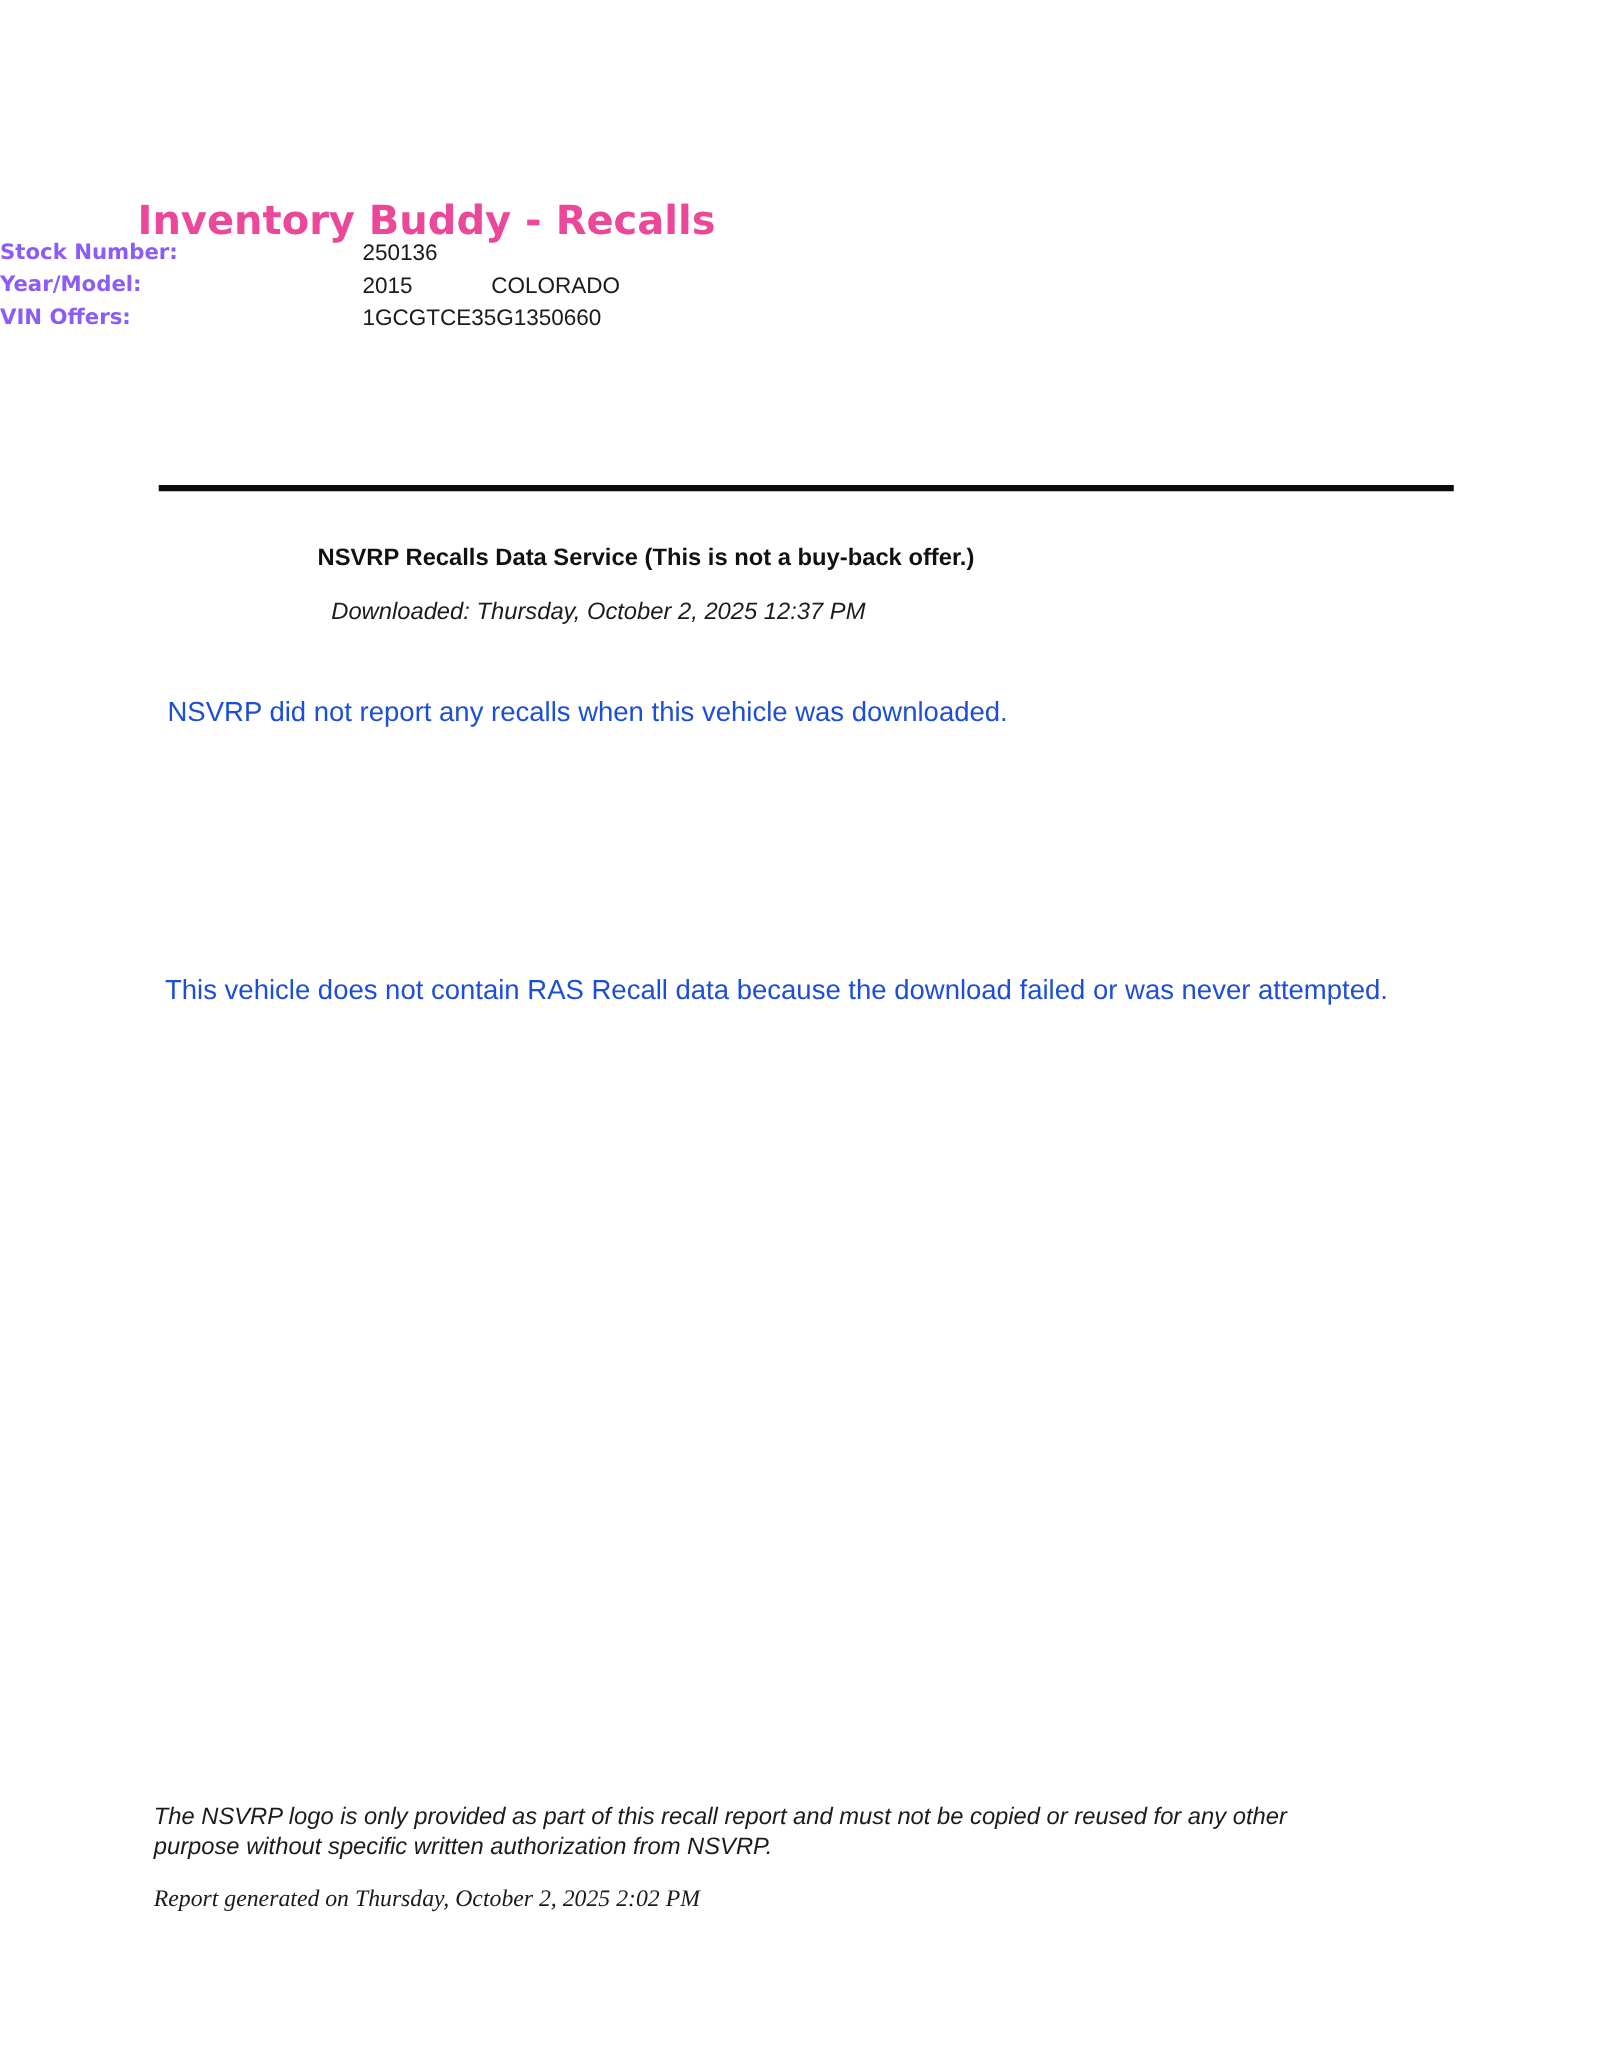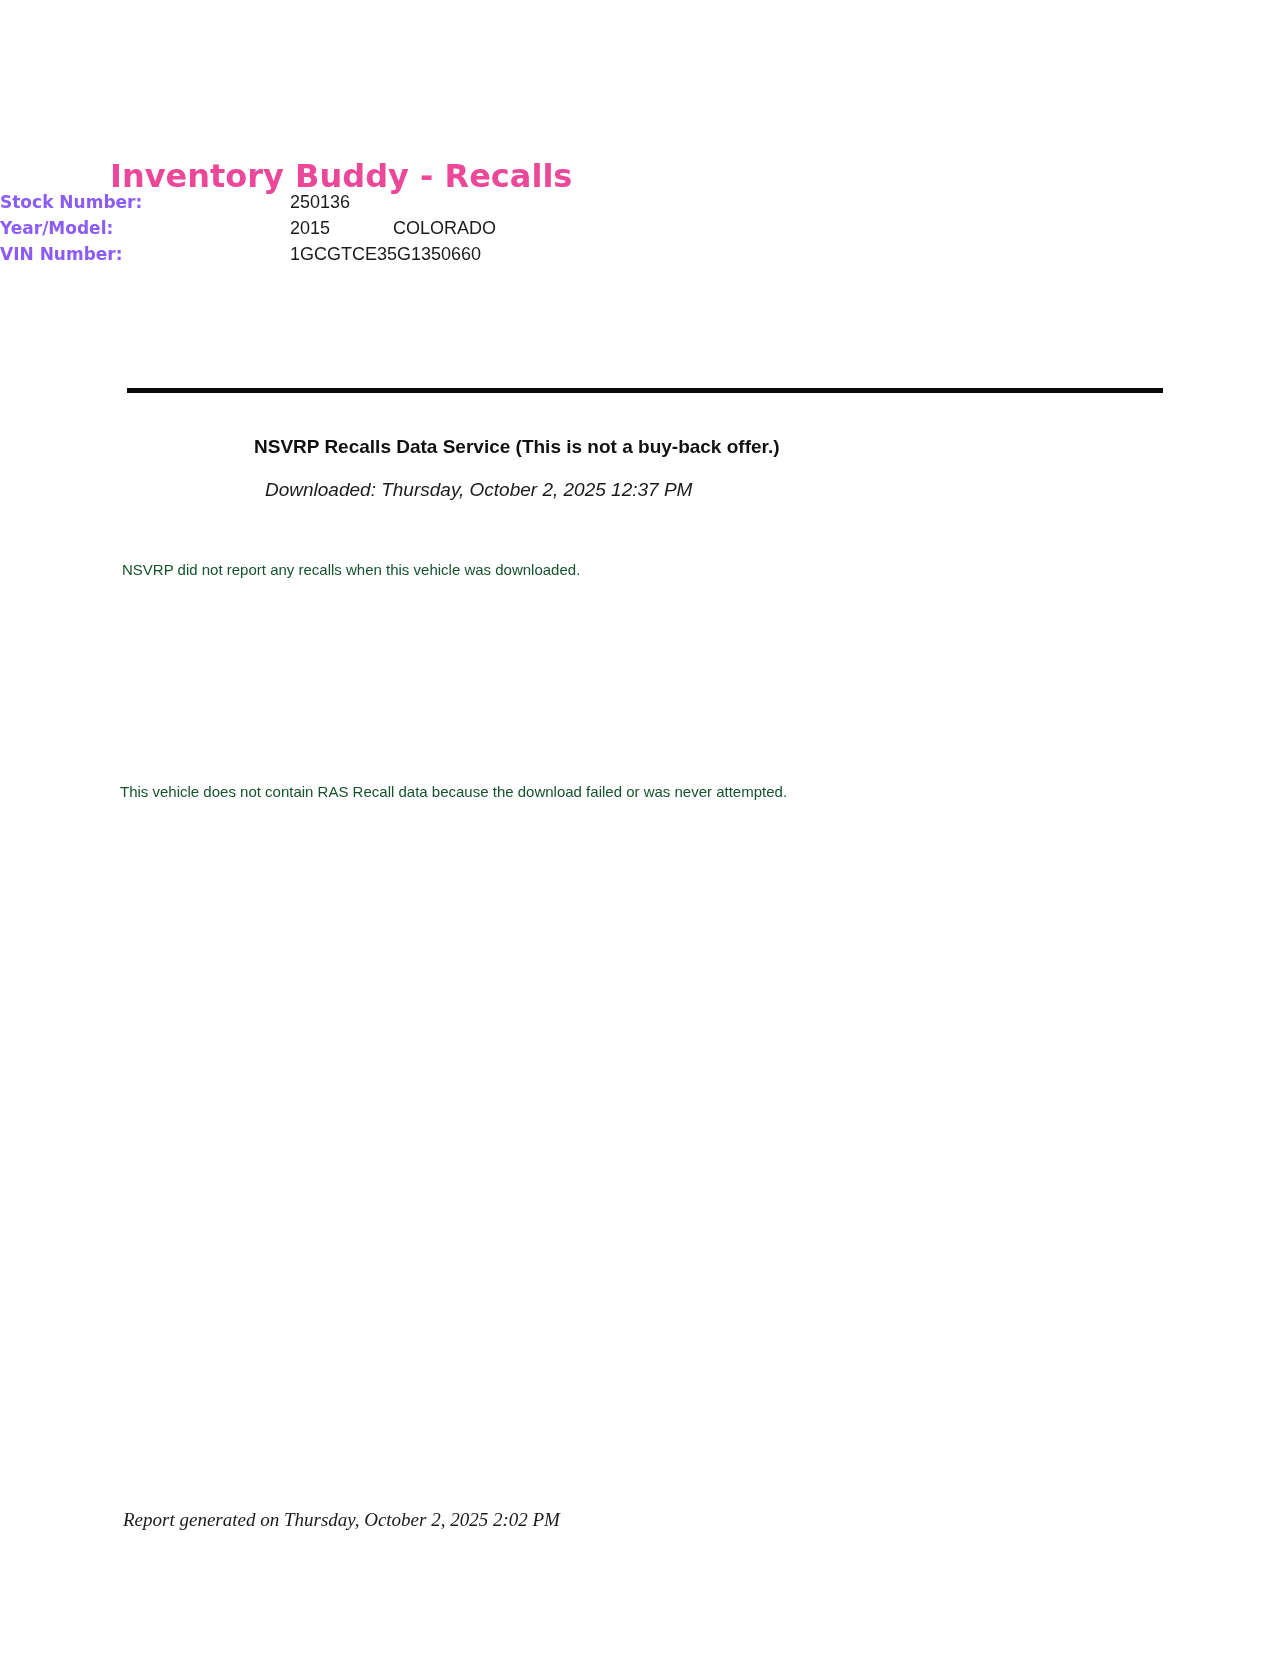--- a/index.html
+++ b/index.html
@@ -77,24 +77,25 @@
   .nsvrp-heading { left: 254px; top: 436px; }
   .downloaded {
     left: 265px;
     top: 479px;
     font-style: italic;
     font-size: 19px;
     line-height: 22px;
     white-space: nowrap;
   }
   .body-line {
-    font-size: 15px;
+    font-size: 22px;
     line-height: 22px;
-    color: #14532d;
+    color: #1d4ed8;
     white-space: nowrap;
+    margin-left: 12px;
   }
   .nsvrp-status { left: 122px; top: 559px; }
   .ras-heading { left: 124px; top: 667px; }
   .ras-status { left: 120px; top: 781px; }
 
   .footer-disclaimer {
     left: 123px;
     top: 1442px;
     width: 1020px;
     font-style: italic;
@@ -125,31 +126,35 @@
     <span class="info-value">250136</span>
   </div>
 
   <div class="abs info-row" style="left:0; top:215px; width:700px;">
     <span class="info-label">Year/Model:</span>
     <span class="info-value">2015</span>
     <span class="info-value2">COLORADO</span>
   </div>
 
   <div class="abs info-row" style="left:0; top:241px; width:700px;">
-    <span class="info-label">VIN Number:</span>
+    <span class="info-label">VIN Offers:</span>
     <span class="info-value">1GCGTCE35G1350660</span>
   </div>
 
   <div class="abs rule"></div>
 
   <div class="abs section-heading nsvrp-heading">NSVRP Recalls Data Service (This is not a buy-back offer.)</div>
 
   <div class="abs downloaded">Downloaded: Thursday, October 2, 2025 12:37 PM</div>
 
   <div class="abs body-line nsvrp-status">NSVRP did not report any recalls when this vehicle was downloaded.</div>
 
 
   <div class="abs body-line ras-status">This vehicle does not contain RAS Recall data because the download failed or was never attempted.</div>
 
+  <div class="abs footer-disclaimer">
+    <div>The NSVRP logo is only provided as part of this recall report and must not be copied or reused for any other</div>
+    <div>purpose without specific written authorization from NSVRP.</div>
+  </div>
 
   <div class="abs footer-generated">Report generated on Thursday, October 2, 2025 2:02 PM</div>
 
 </div>
 
 </body></html>

